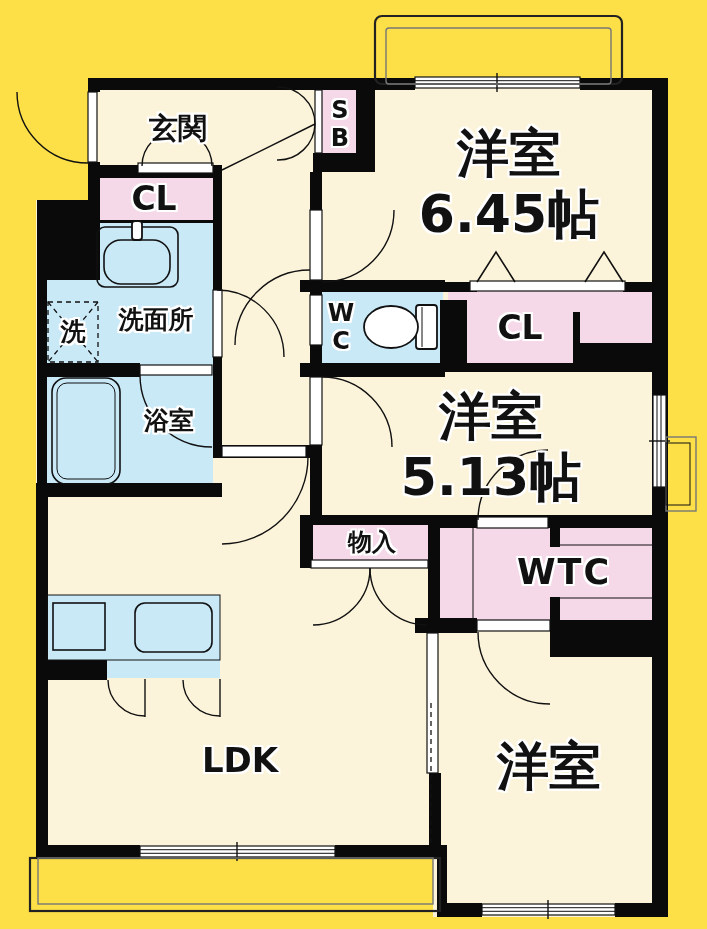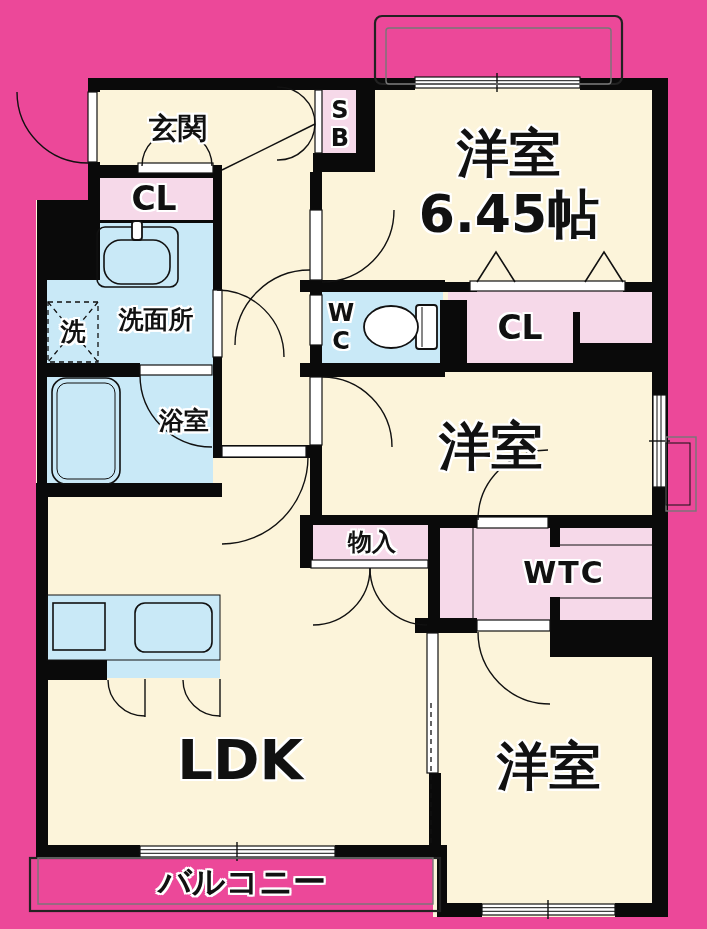--- a/index.html
+++ b/index.html
@@ -1,24 +1,24 @@
 <!DOCTYPE html>
 <html style="--cream: #fcf4da; --pink: #f6d9e9; --blue: #c9e9f7; --wall: #0a0a0a;"><head>
 <meta charset="utf-8">
 <style>
   html,body{margin:0;padding:0;background:#fff;}
-  .stage{position:relative;width:707px;height:929px;background:#ec4899;overflow:hidden;
+  .stage{position:relative;width:707px;height:929px;background:#fde047;overflow:hidden;
          font-family:"DejaVu Sans","Liberation Sans",sans-serif;}
   .stage svg{position:absolute;left:0;top:0;}
   .lbl{position:absolute;transform:translate(-50%,-50%);font-weight:bold;color:#111;
        white-space:nowrap;text-align:center;line-height:1.18;
        text-shadow:-2px -2px 0 #fff,2px -2px 0 #fff,-2px 2px 0 #fff,2px 2px 0 #fff,
                    0 -2px 0 #fff,0 2px 0 #fff,-2px 0 0 #fff,2px 0 0 #fff;}
   .s24{font-size:24px}.s25{font-size:25px}.s27{font-size:33px}.s29{font-size:29px}
-  .s30{font-size:30px;letter-spacing:2px}.s44{font-size:52px}.s45{font-size:56px}
+  .s30{font-size:35px;letter-spacing:2px}.s44{font-size:52px}.s45{font-size:34px}
   .cream{fill:var(--cream)} .pink{fill:var(--pink)} .blue{fill:var(--blue)}
   .w{fill:var(--wall)}
   .wh{fill:#fff;stroke:#111;stroke-width:1.2}
   .ln{stroke:#111;stroke-width:1.4;fill:none}
   .thin{stroke:#111;stroke-width:1;fill:none}
   .dash{stroke:#111;stroke-width:1.3;fill:none;stroke-dasharray:5 4}
   .fix{stroke:#111;stroke-width:1.8;fill:#fff}
   .fixn{stroke:#111;stroke-width:1.6;fill:none}
   .out{stroke:#222;stroke-width:2.2;fill:none}
   .out2{stroke:#777;stroke-width:1.4;fill:none}
@@ -210,39 +210,39 @@
     <path class="ln" d="M370,568 A57,57 0 0 0 427,625"></path>
     <path class="ln" d="M478,520 A70,70 0 0 1 548,450"></path>
     <path class="ln" d="M478,632 A72,72 0 0 0 550,704"></path>
   </g>
 </svg>
 
 <div class="lbl s29" style="left:178px;top:128px">玄関</div>
 <div class="lbl s27" style="left:154px;top:199px">CL</div>
 <div class="lbl s25" style="left:156px;top:320px">洗面所</div>
 <div class="lbl s25" style="left:73px;top:332px">洗</div>
-<div class="lbl s25" style="left:184px;top:421px">浴室</div>
+<div class="lbl s25" style="left:169px;top:421px">浴室</div>
 <div class="lbl s24" style="left:341px;top:327px">
   <div>W</div>
       <div>C</div>
 </div>
 <div class="lbl s24" style="left:340px;top:124px">
   <div>S</div>
       <div>B</div>
 </div>
 <div class="lbl s44" style="left:509px;top:184px">
   <div>洋室</div>
       <div>6.45帖</div>
 </div>
 <div class="lbl s27" style="left:520px;top:328px">CL</div>
 <div class="lbl s44" style="left:491px;top:447px">
   <div>洋室</div>
+      <div>5.13帖</div>
 </div>
 <div class="lbl s24" style="left:372px;top:542px">物入</div>
 <div class="lbl s30" style="left:564px;top:573px">WTC</div>
 <div class="lbl s45" style="left:240px;top:760px">
   <div>LDK</div>
 </div>
 <div class="lbl s44" style="left:549px;top:767px">
   <div>洋室</div>
 </div>
-<div class="lbl s27" style="left:242px;top:882px">バルコニー</div>
 </div>
 
 </body></html>

